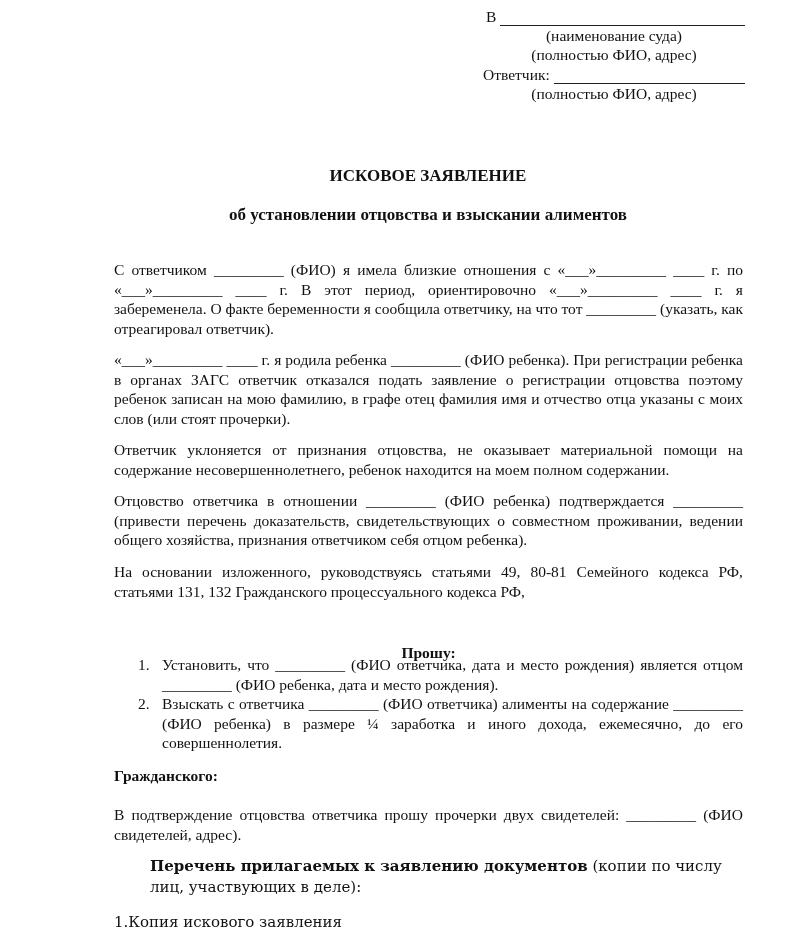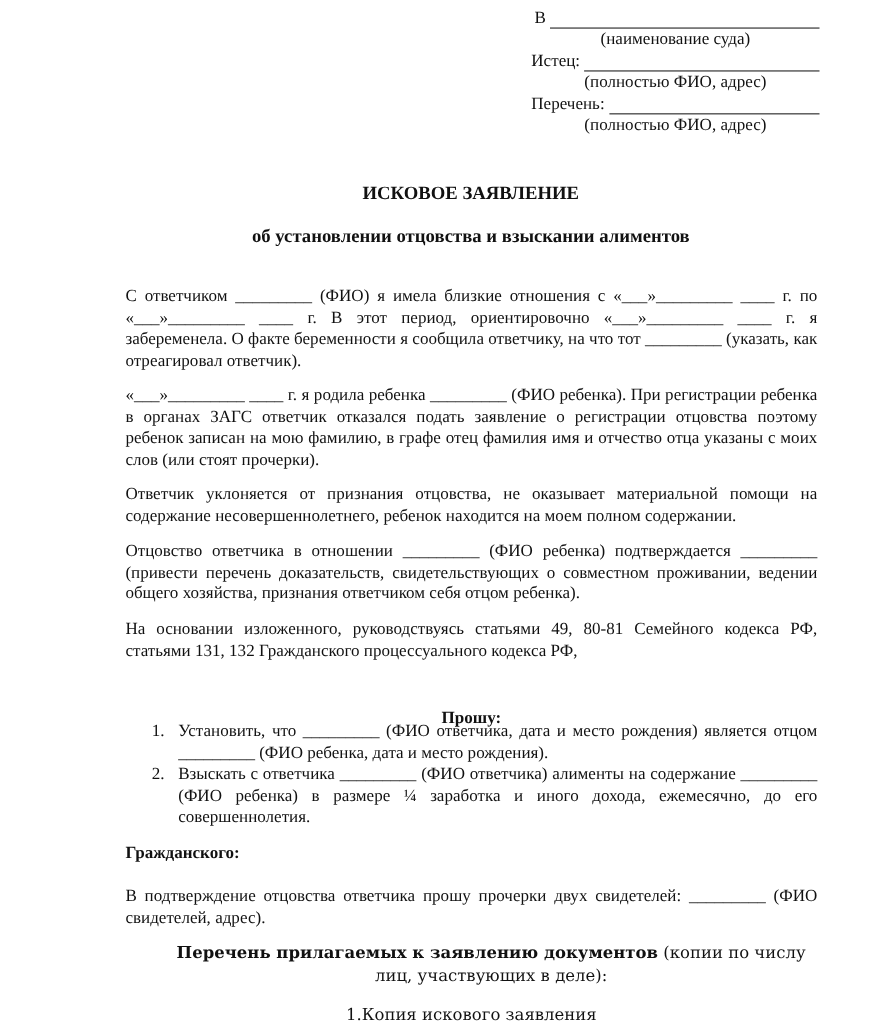--- a/index.html
+++ b/index.html
@@ -37,43 +37,39 @@
   ol.req {
     position: absolute; left: 114px; width: 629px; margin: 0; padding: 0;
     list-style: none; line-height: 19.5px;
   }
   ol.req li { position: relative; padding-left: 48px; text-align: justify; }
   ol.req li .num { position: absolute; left: 24px; top: 0; }
 
   .docs {
     position: absolute; left: 114px; width: 629px;
     font-family: "DejaVu Serif", "Liberation Serif", serif;
-    font-size: 15px; line-height: 21px; text-align: center;
+    font-size: 15px; line-height: 21px; text-align: left;
   }
   .docs .indent { padding-left: 36px; }
   .docs b { font-weight: bold; }
 </style>
 </head>
 <body>
 
 <div class="page">
 
   <div class="hdr" style="top:6px;">
     <div class="hdr-row">
       <span class="lbl" style="padding-left:3px;">В</span>
       <span class="line"></span>
     </div>
     <div class="hdr-hint">(наименование суда)</div>
-    <div class="hdr-row">
-      <span class="lbl">Истец:</span>
-      <span class="line"></span>
-    </div>
     <div class="hdr-hint">(полностью ФИО, адрес)</div>
     <div class="hdr-row">
-      <span class="lbl">Перечень:</span>
+      <span class="lbl">Ответчик:</span>
       <span class="line"></span>
     </div>
     <div class="hdr-hint">(полностью ФИО, адрес)</div>
   </div>
 
   <div class="title" style="top:166px;">ИСКОВОЕ ЗАЯВЛЕНИЕ</div>
   <div class="subtitle" style="top:205px;">об установлении отцовства и взыскании алиментов</div>
 
   <div class="para" style="top:350px;">«___»_________ ____ г. я родила ребенка _________ (ФИО ребенка). При регистрации ребенка в органах ЗАГС ответчик отказался подать заявление о регистрации отцовства поэтому ребенок записан на мою фамилию, в графе отец фамилия имя и отчество отца указаны с моих слов (или стоят прочерки).</div>
   <div class="para" style="top:260px;">С ответчиком _________ (ФИО) я имела близкие отношения с «___»_________ ____ г. по «___»_________ ____ г. В этот период, ориентировочно «___»_________ ____ г. я забеременела. О факте беременности я сообщила ответчику, на что тот _________ (указать, как отреагировал ответчик).</div>

